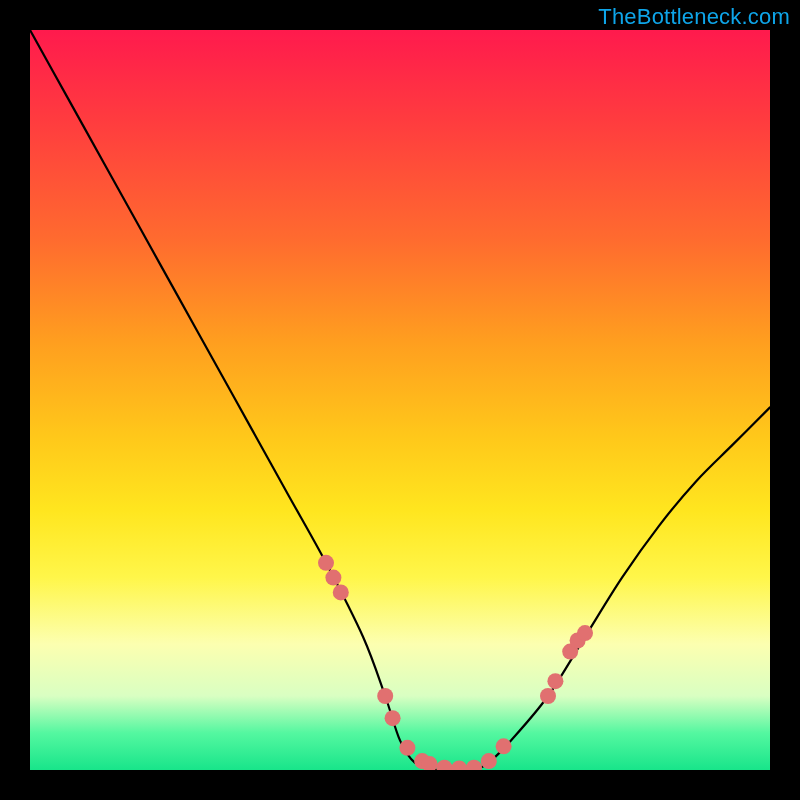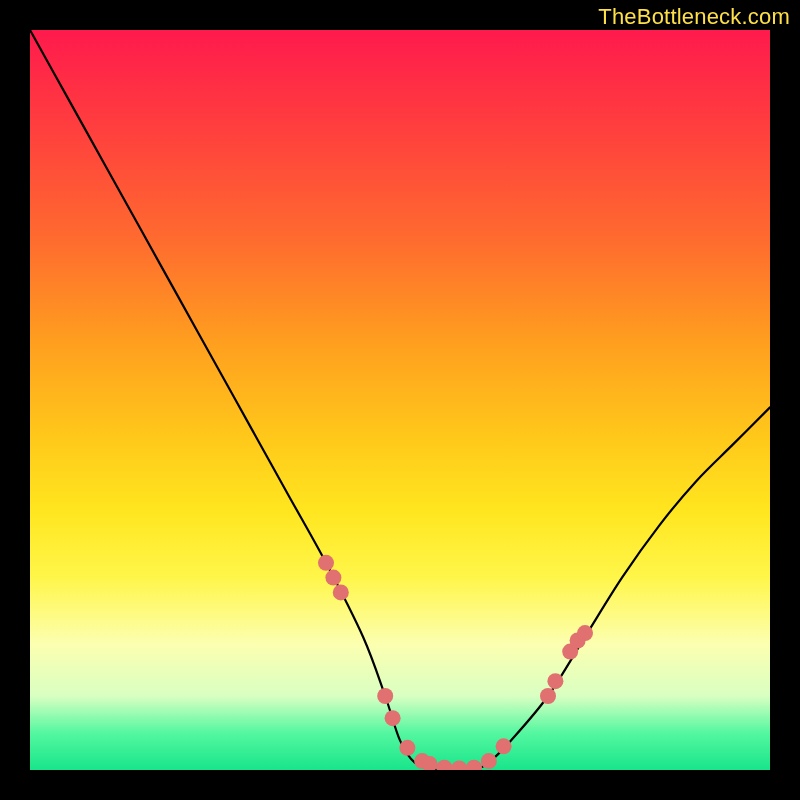--- a/index.html
+++ b/index.html
@@ -44,21 +44,21 @@
     position: absolute;
     left: 0;
     top: 0;
     width: 740px;
     height: 740px;
   }
   .watermark {
     position: absolute;
     top: 4px;
     right: 10px;
-    color: #fde047;
+    color: #0ea5e9;
     font-size: 22px;
     font-weight: 500;
     letter-spacing: 0.2px;
     user-select: none;
   }
   .curve {
     fill: none;
     stroke: #000;
     stroke-width: 2.2;
     stroke-linecap: round;

